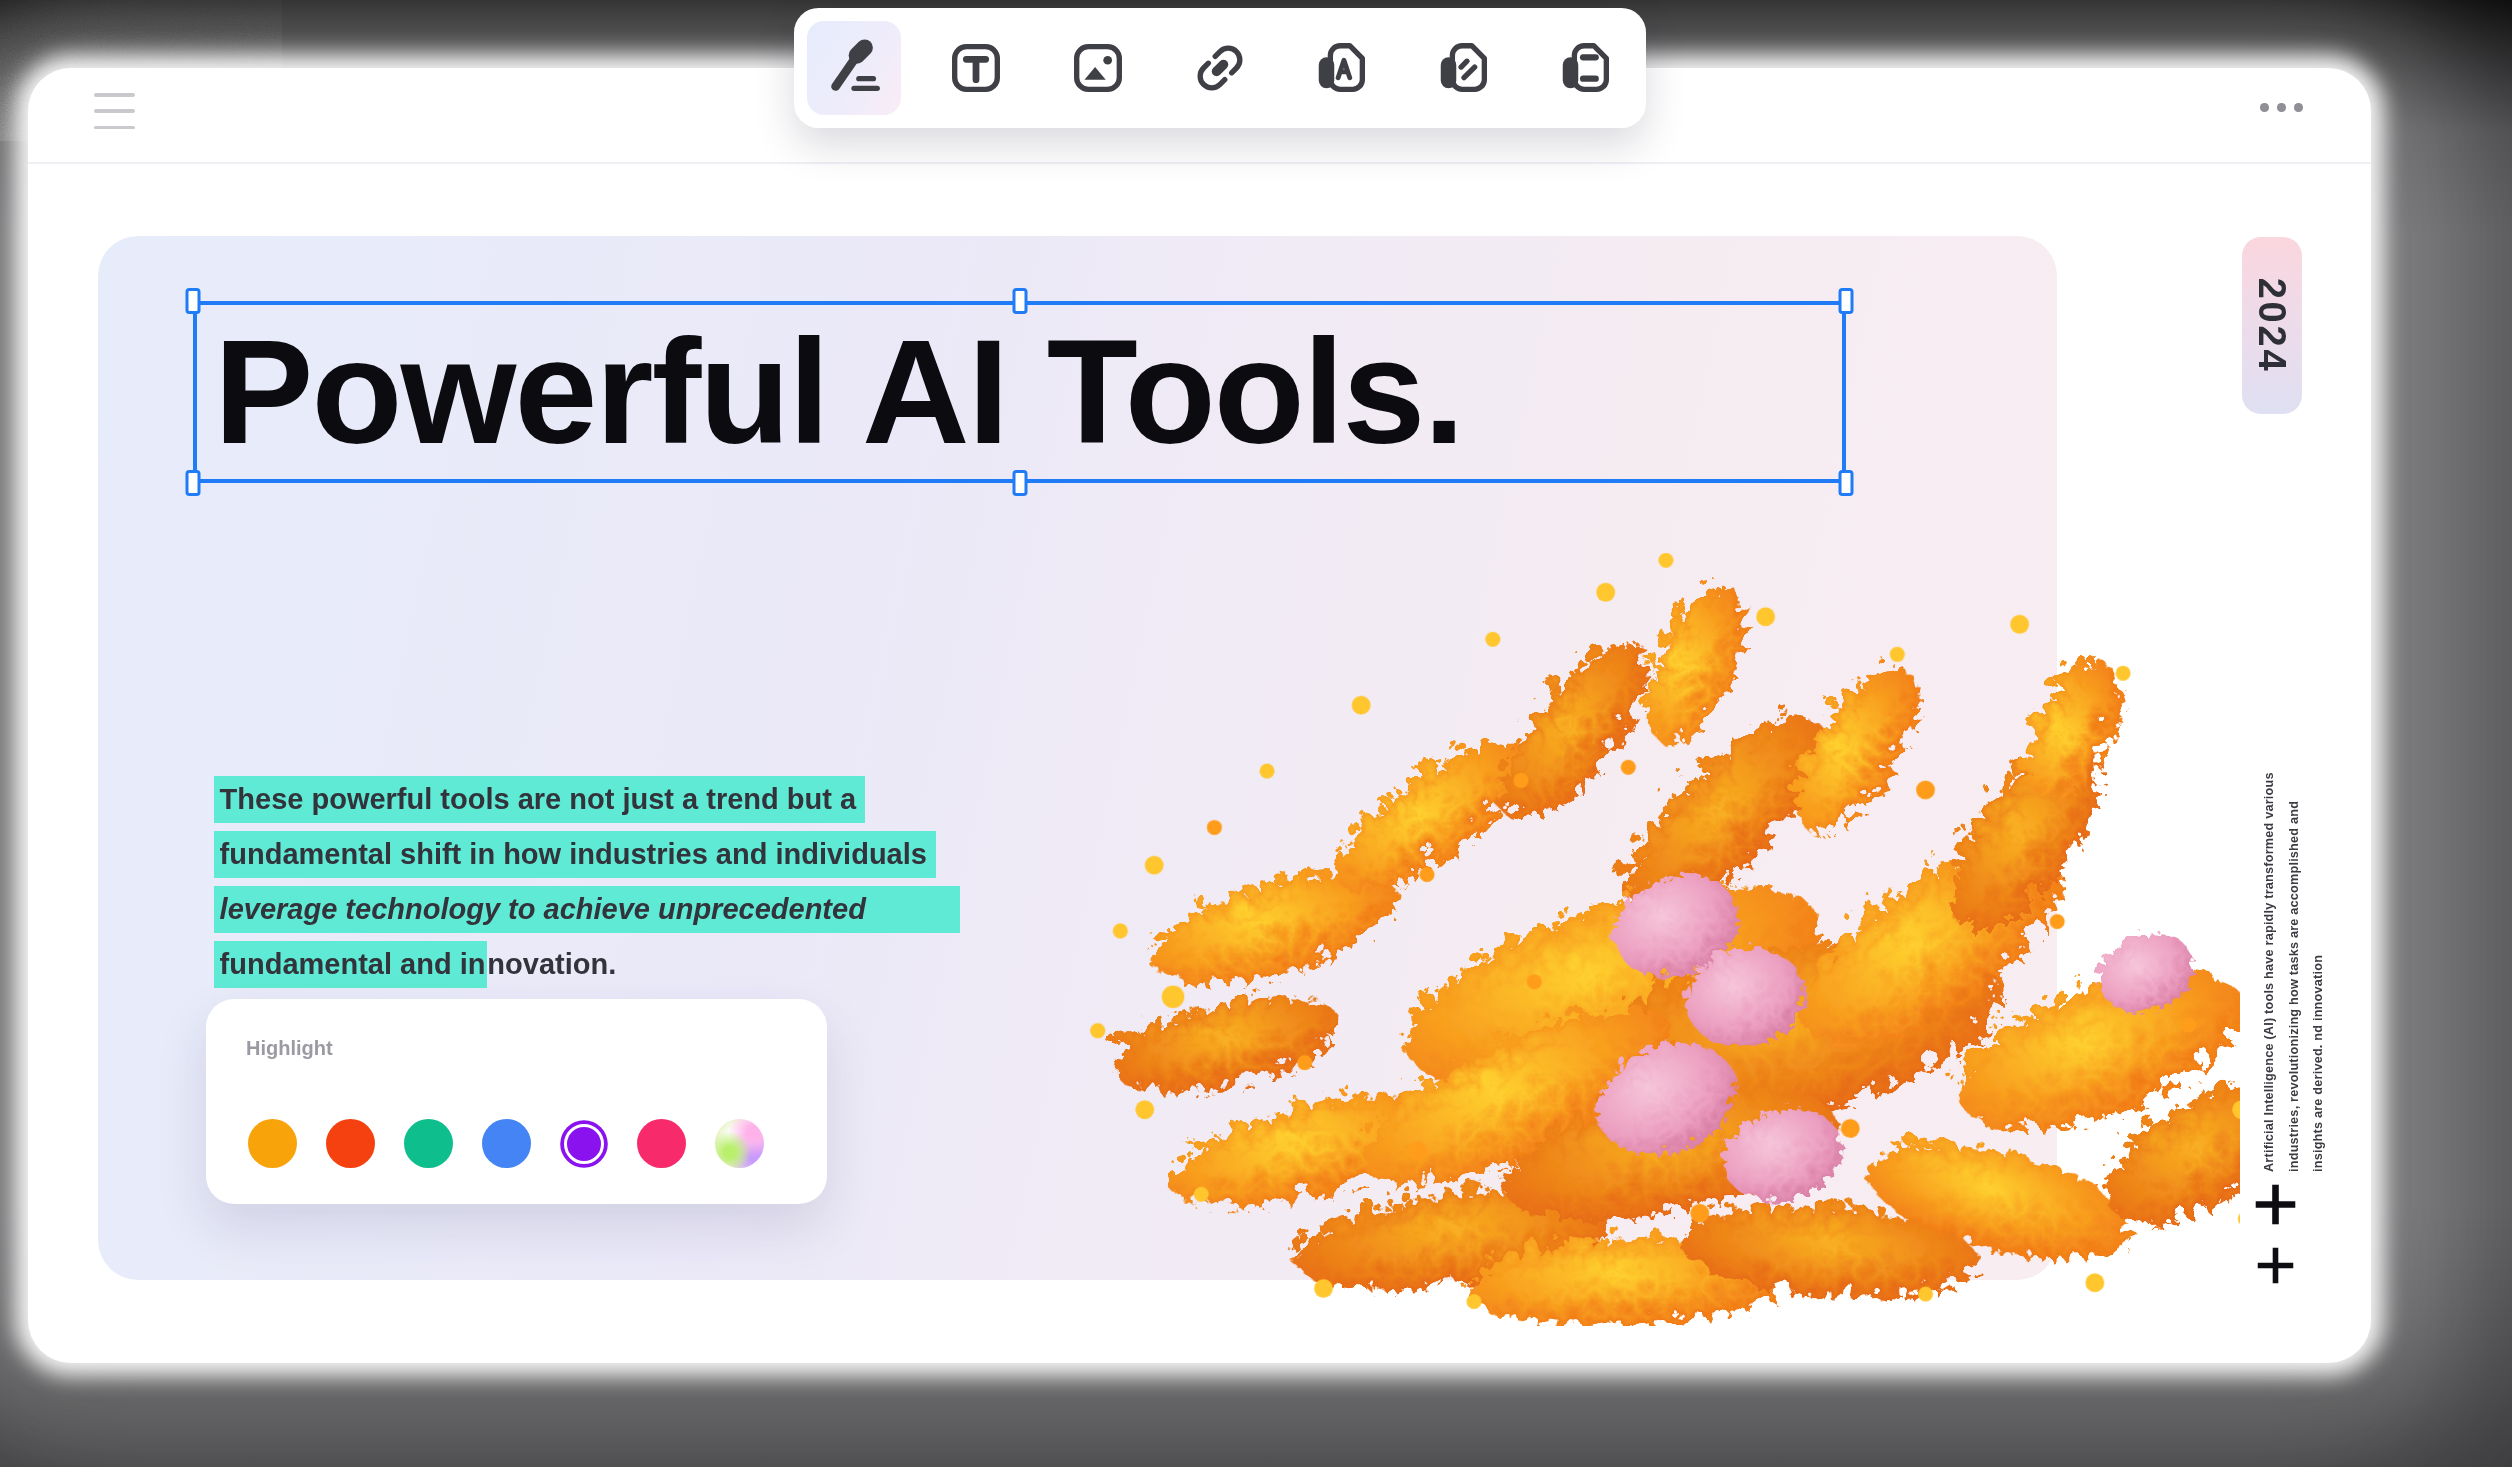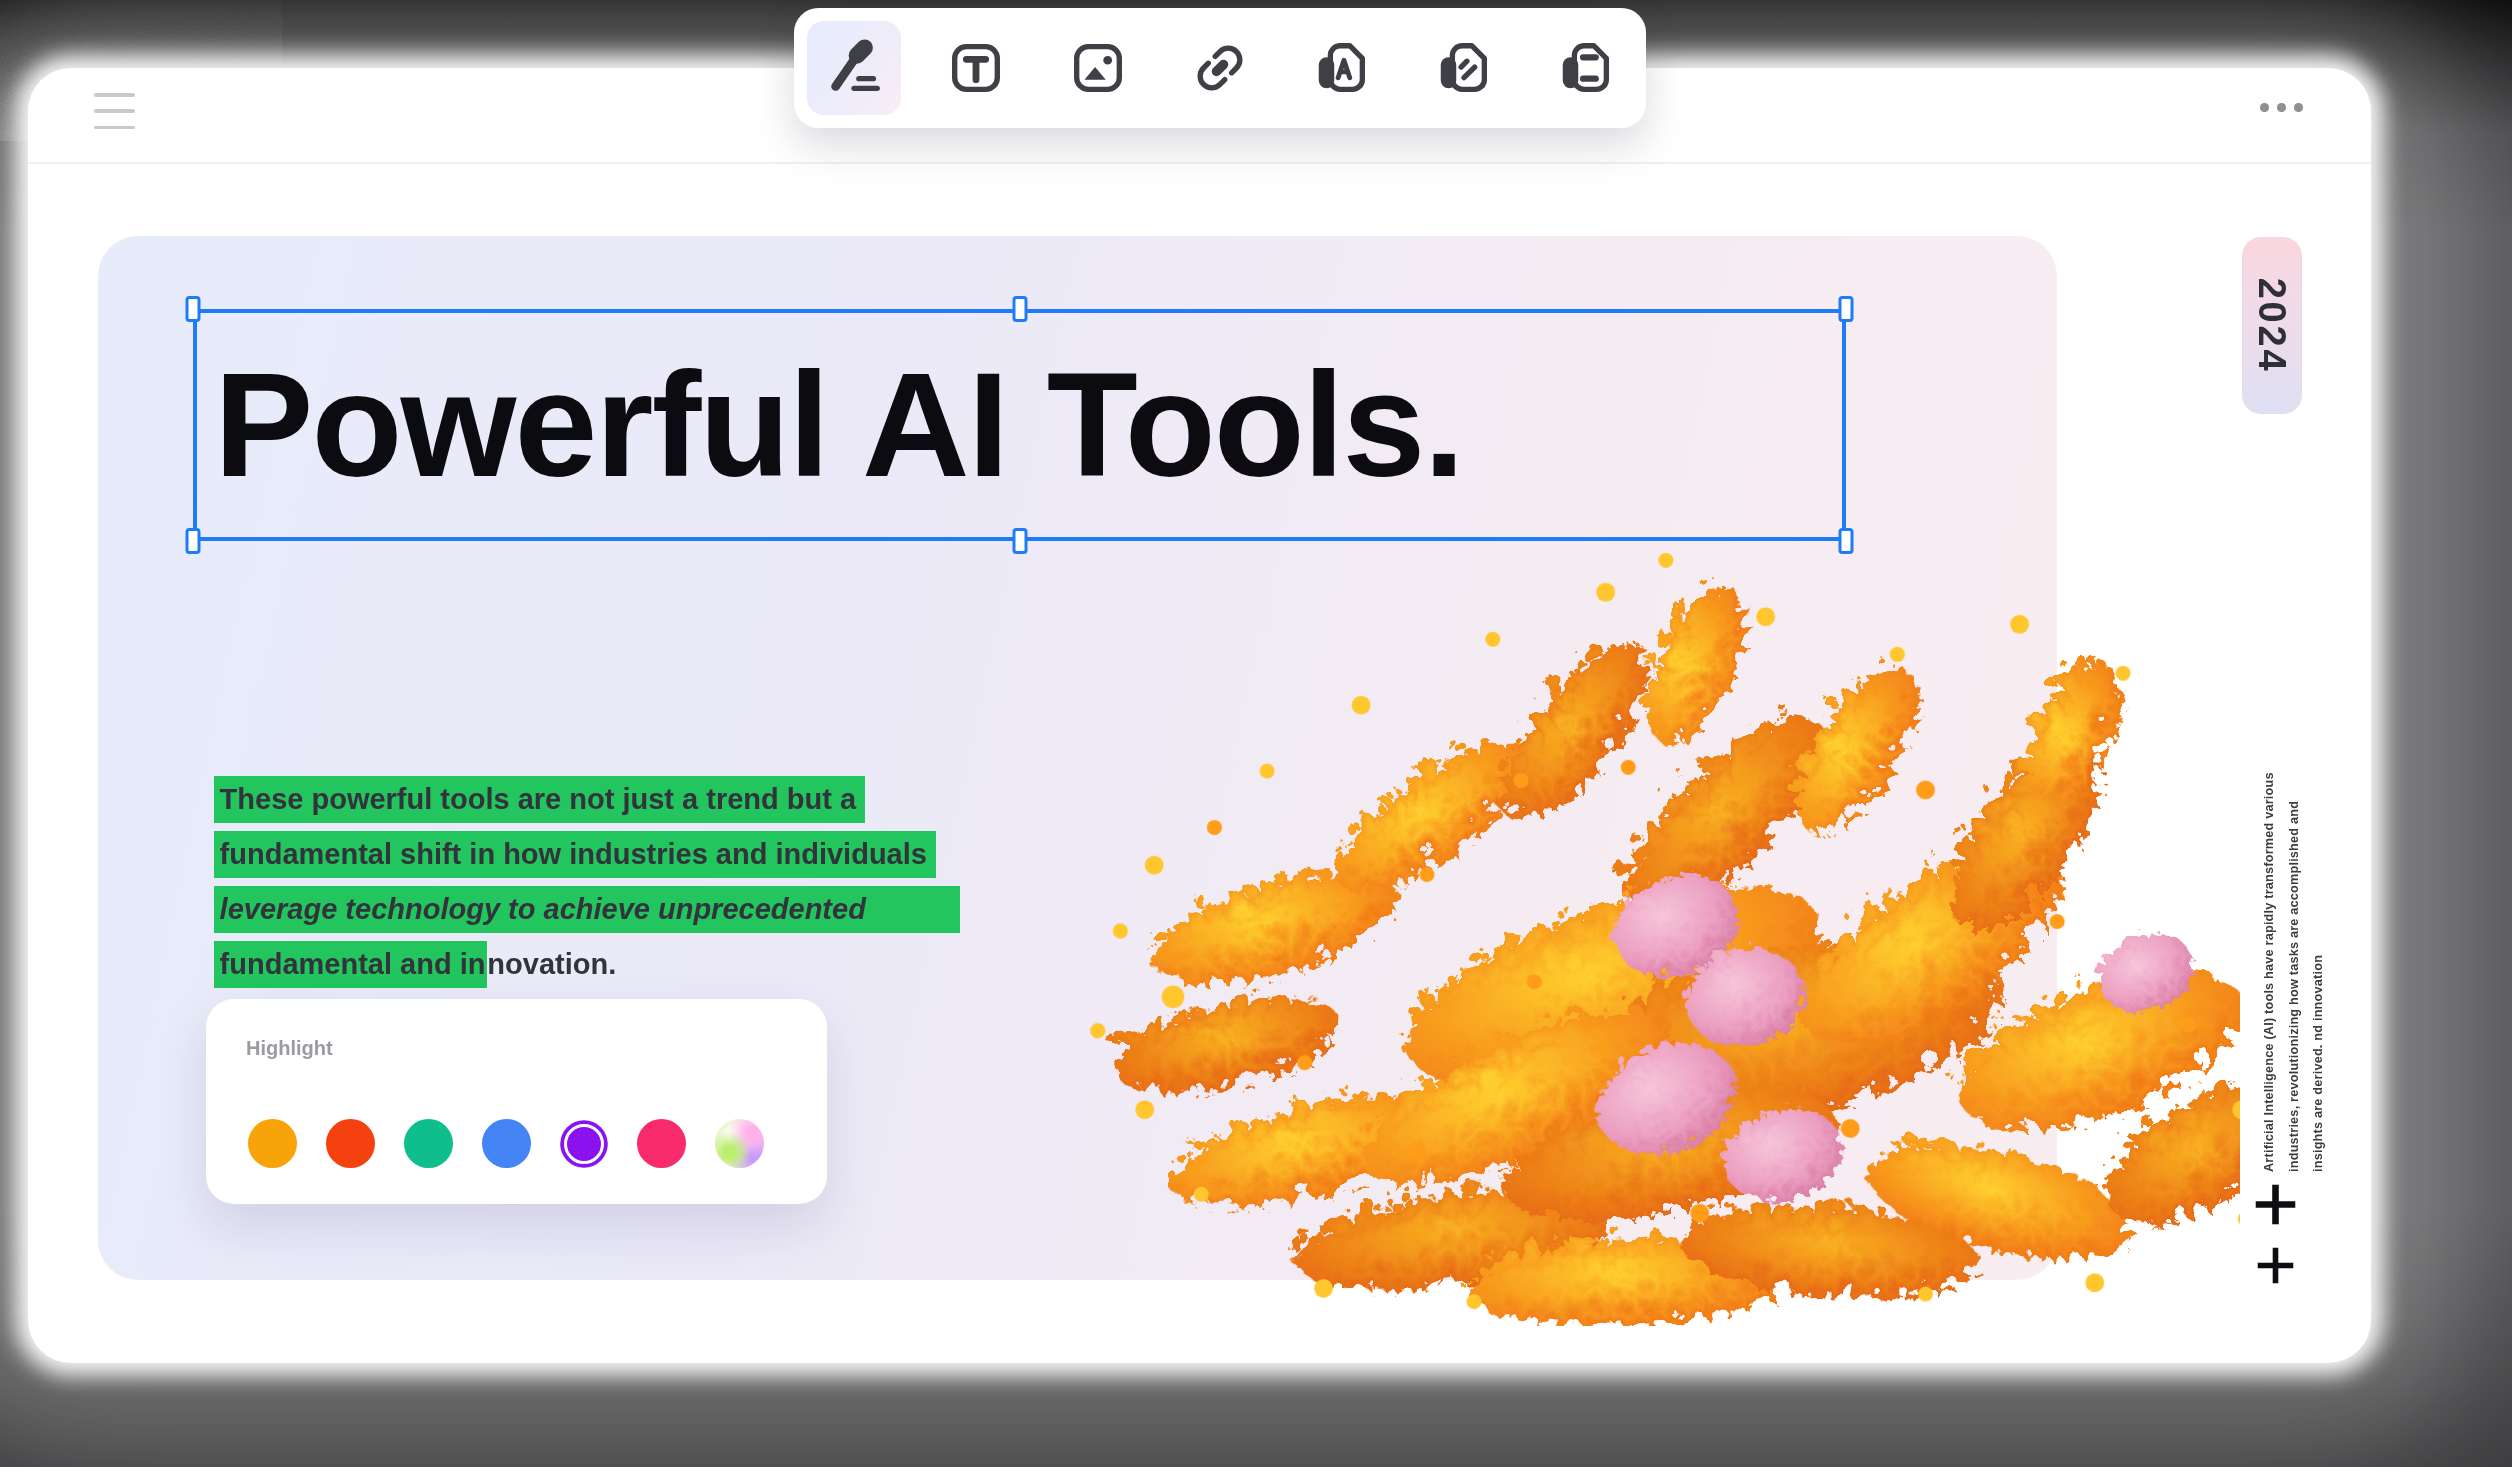--- a/index.html
+++ b/index.html
@@ -26,34 +26,34 @@
   .more-dots i { width:8.5px; height:8.5px; border-radius:50%; background:#8f8f96; }
 
   
   .canvas { position:absolute; left:70px; top:168px; width:1959px; height:1044px; border-radius:40px;
     background:linear-gradient(102deg, #e7ecfa 0%, #ebe9f8 38%, #f5ecf2 72%, #f8edf1 100%); }
 
   
   .coral { position:absolute; left:1026px; top:470px; width:1214px; height:856px; z-index:4; pointer-events:none; }
 
   
-  .selection-group { position:absolute; left:193px; top:309px; width:1653px; height:232px; z-index:6;padding-left:20px; }
+  .selection-group { position:absolute; left:193px; top:301px; width:1653px; height:182px; z-index:6;padding-left:20px; }
   .selection-box { position:absolute; inset:0; border:4.7px solid #1f7cf6; background:transparent; cursor:move; }
   .handle { position:absolute; width:15px; height:26px; background:#fff; border:3.8px solid #1f7cf6;
     border-radius:3.8px; transform:translate(-50%,-50%); cursor:pointer; }
   .page-title { position:absolute; inset:0; display:flex; align-items:center; padding-left:21px;
     font-size:149px; font-weight:700; letter-spacing:-1.9px; color:#0b0b10; white-space:nowrap; }
 
   .para { position:absolute; z-index:5; font-weight:700; color:#33333b; white-space:nowrap; }
   .para1 { left:219px; top:557px; font-size:29px; }
   .para1 div { height:55px; display:flex; align-items:center; }
 
   .para2 { left:214px; top:772px; font-size:29px; }
   .para2 .hline { height:55px; display:flex; align-items:center; }
-  .hl { background:#22c55e; padding:6.6px 9.4px 6.6px 5.6px; }
+  .hl { background:#5eead4; padding:6.6px 9.4px 6.6px 5.6px; }
   .hl-extend { padding-right:94px;font-style:italic; }
   .hl-end { padding-right:1.9px; }
   .plain { padding:6.6px 0; }
 
   
   .panel { position:absolute; left:206px; top:999px; width:621px; height:205px; border-radius:28px;
     background:#fff; z-index:7; box-shadow:0 22.6px 52px rgba(35,35,80,.12); }
   .panel-label { position:absolute; left:40px; top:38px; font-size:20px; font-weight:700; color:#9a9aa2; }
   .swatches { position:absolute; left:42px; top:120px; display:flex; align-items:center; gap:29px; }
   .swatch { width:49px; height:49px; border-radius:50%; cursor:pointer; flex:0 0 auto; }

